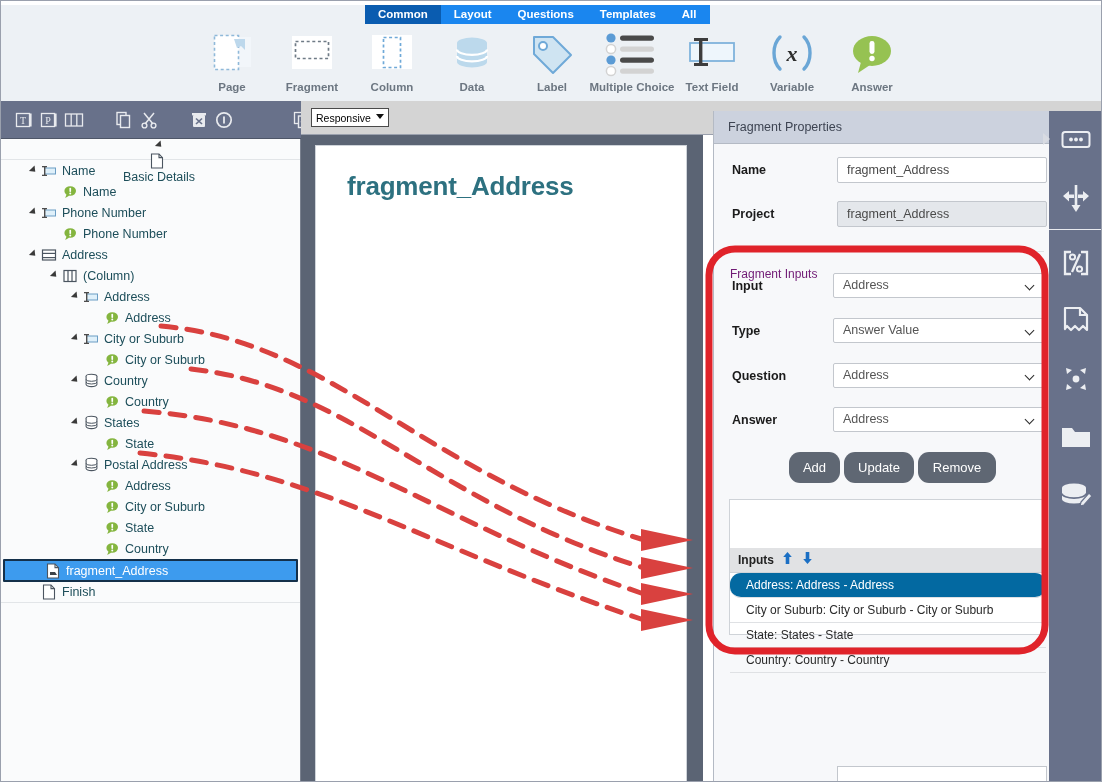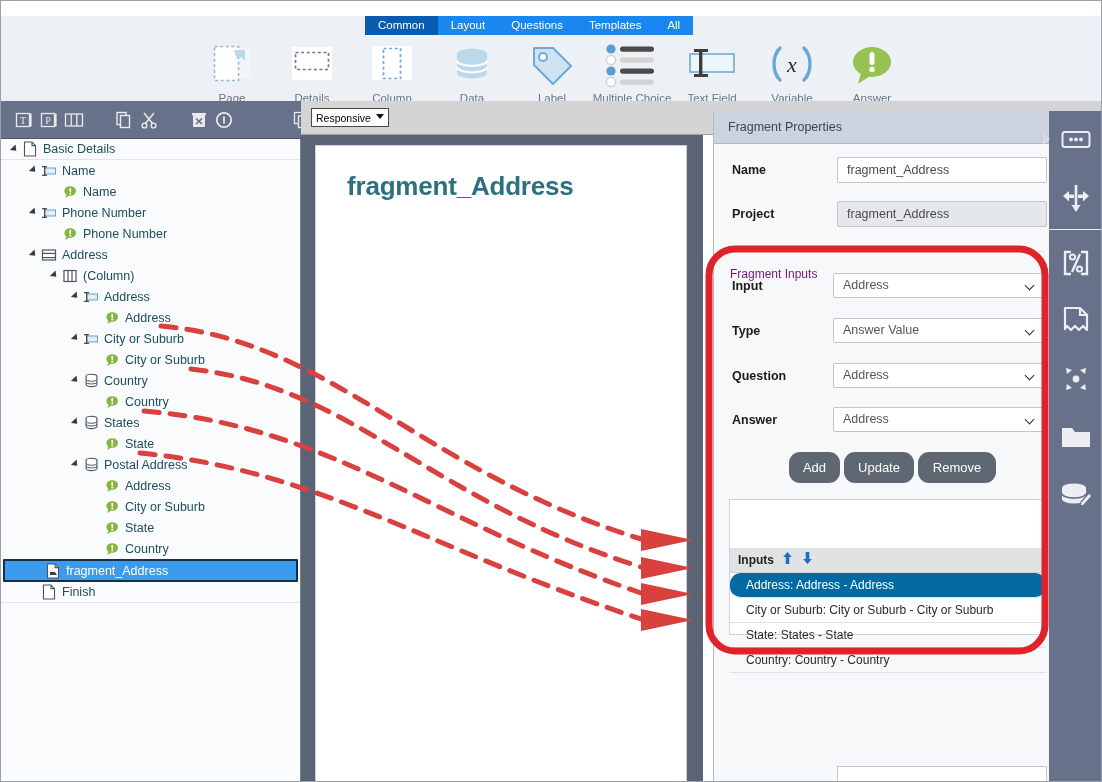--- a/index.html
+++ b/index.html
@@ -13,23 +13,24 @@
   #app {
     position: relative;
     width: 1102px; height: 782px;
     border: 1px solid #9aa0ad;
     background: #ffffff;
     overflow: hidden;
   }
 
   
   #ribbon {
-    position: absolute; left: 0; top: 15px; width: 1102px; height: 100px;
+    position: absolute; left: 0; top: 4px; width: 1102px; height: 100px;
     background: #edf1f5;
     border-bottom: 1px solid #b9c2cc;
+    font-weight: bold;
   }
   #ribbon-tabs {
     position: absolute; left: 364px; top: 0;
     display: flex; height: 19px;
     background: #0a73d6;
   }
   .ribbon-tab {
     color: #ffffff;
     font-size: 11.5px;
     line-height: 19px;
@@ -347,21 +348,21 @@
           </div>
           <div class="rlabel">Page</div>
         </div>
         <div class="ribbon-item">
           <div class="ricon">
             <svg width="52" height="46" viewBox="0 0 52 46">
               <rect x="6" y="5" width="40" height="33" fill="#ffffff"></rect>
               <rect x="9.5" y="10.5" width="33" height="17" fill="#ffffff" stroke="#6f7b86" stroke-width="1.7" stroke-dasharray="3,2.6"></rect>
             </svg>
           </div>
-          <div class="rlabel">Details</div>
+          <div class="rlabel">Fragment</div>
         </div>
         <div class="ribbon-item">
           <div class="ricon">
             <svg width="50" height="46" viewBox="0 0 50 46">
               <rect x="5" y="4" width="40" height="34" fill="#ffffff"></rect>
               <rect x="16.5" y="6.5" width="17" height="30" fill="#ffffff" stroke="#6fa9d8" stroke-width="1.7" stroke-dasharray="3,2.6"></rect>
             </svg>
           </div>
           <div class="rlabel">Column</div>
         </div>
@@ -511,21 +512,21 @@
   </div>
 
   <div id="canvas-topbar">
     <div id="responsive-select">
       <span>Responsive</span>
       <span class="caret"></span>
     </div>
   </div>
 
   <div id="tree-panel">
-      <div class="tree-row sep" style="padding-left: 7px;">
+      <div class="tree-row sep" style="padding-left: 17px; flex-direction: column;">
         <span class="tw">
           <i></i>
         </span>
         <span class="ticon">
           <svg width="14" height="16" viewBox="0 0 14 16">
             <path d="M1.5 1 L9 1 L12.5 4.6 L12.5 15 L1.5 15 Z" fill="#ffffff" stroke="#4b5560" stroke-width="1.1"></path>
             <path d="M9 1 L9 4.6 L12.5 4.6" fill="none" stroke="#4b5560" stroke-width="1.1"></path>
           </svg>
         </span>
         <span>Basic Details</span>

